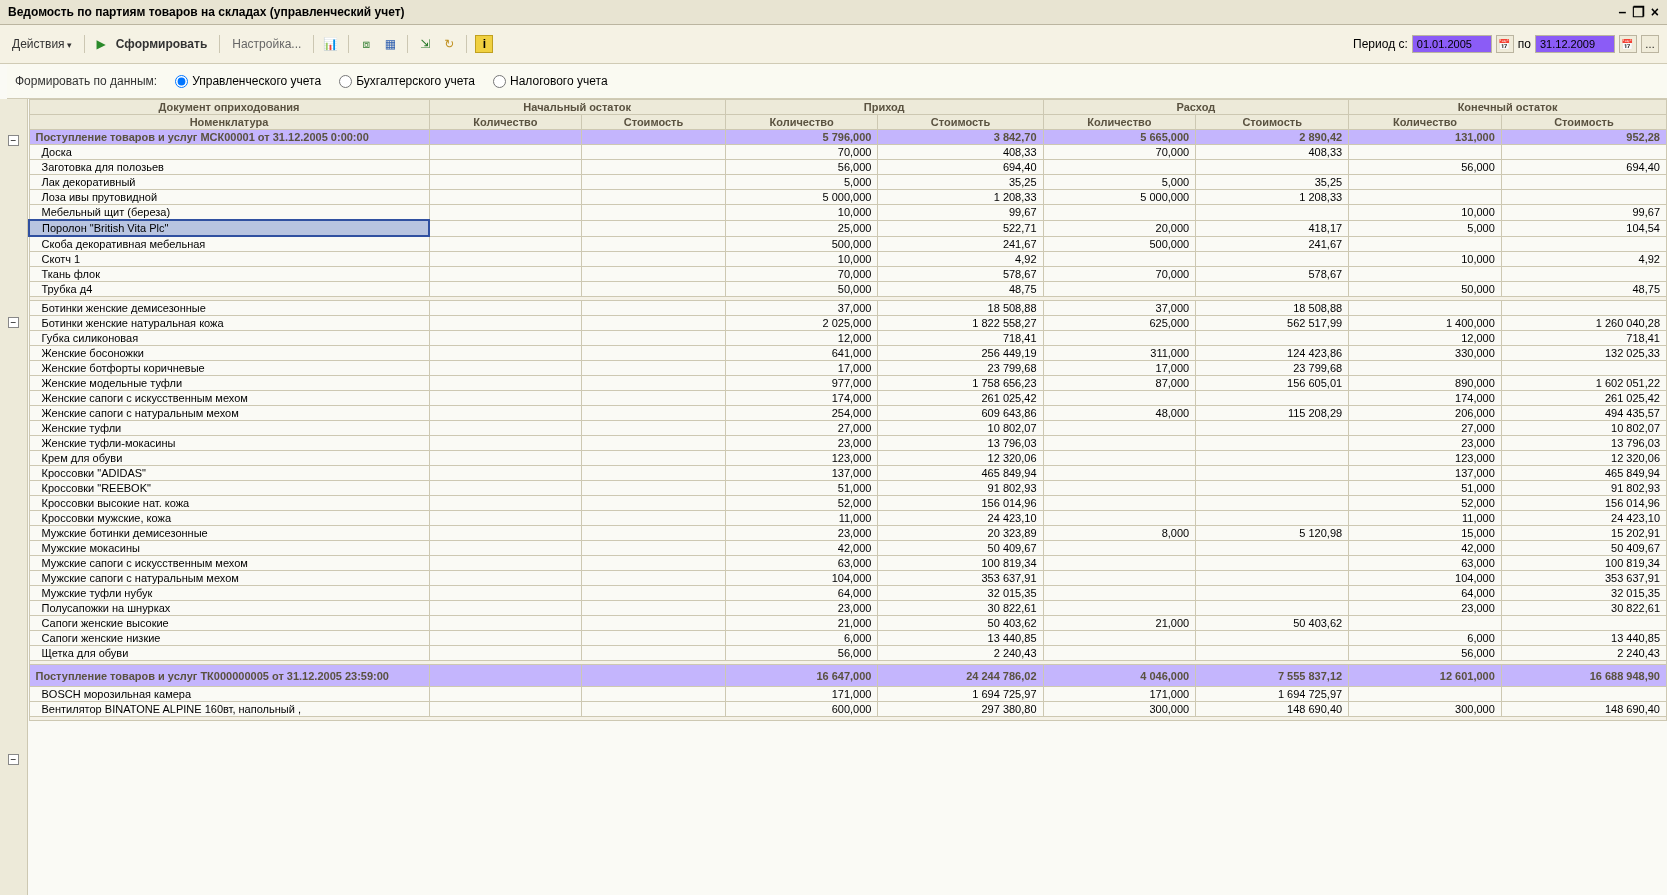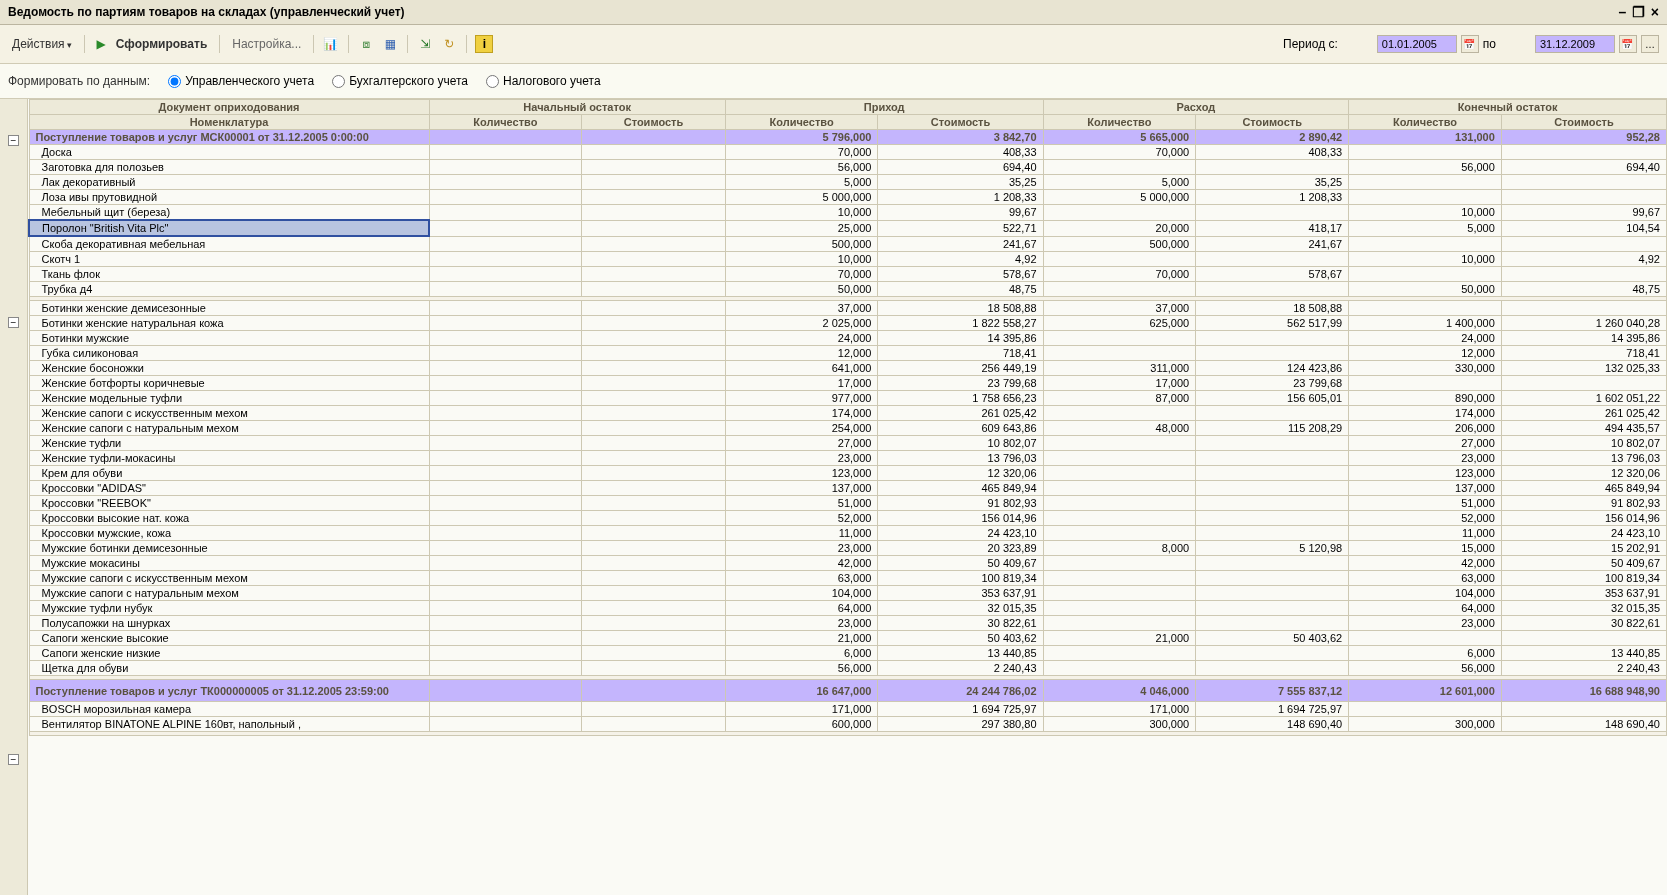--- a/index.html
+++ b/index.html
@@ -9,23 +9,23 @@
 .window-controls span { cursor: pointer; font-size: 14px; font-weight: bold; }
 .toolbar { background: #f5f2e4; border-bottom: 1px solid #d0cbb5; padding: 10px 8px; display: flex; align-items: center; gap: 6px; font-size: 12px; }
 .actions-btn { color: #333; cursor: pointer; padding: 2px 4px; }
 .actions-btn::after { content: " ▾"; font-size: 9px; }
 .play-icon { color: #2a8a2a; font-size: 12px; margin-left: 4px; }
 .form-btn { font-weight: bold; color: #333; cursor: pointer; padding: 2px 4px; }
 .settings-btn { color: #666; cursor: pointer; padding: 2px 4px; }
 .toolbar-sep { width: 1px; height: 18px; background: #ccc7b2; margin: 0 2px; }
 .tb-icon { width: 18px; height: 18px; display: inline-flex; align-items: center; justify-content: center; cursor: pointer; font-size: 12px; }
 .toolbar-right { margin-left: auto; display: flex; align-items: center; gap: 4px; }
-.date-input { border: 1px solid #bbb5a0; background: #c4b5fd; padding: 2px 4px; font-size: 11px; width: 80px; margin-left: 35px; }
+.date-input { border: 1px solid #bbb5a0; background: #8b5cf6; padding: 2px 4px; font-size: 11px; width: 80px; }
 .cal-btn { width: 18px; height: 18px; border: 1px solid #bbb5a0; background: #f0ecda; cursor: pointer; font-size: 10px; display: inline-flex; align-items: center; justify-content: center; }
-.filter-bar { background: #fafaf2; padding: 10px 8px; border-bottom: 1px solid #d0cbb5; display: flex; align-items: center; gap: 18px; font-size: 12px; }
+.filter-bar { background: #fafaf2; padding: 10px 8px; border-bottom: 1px solid #d0cbb5; display: flex; align-items: center; gap: 18px; font-size: 12px; margin-left: 7px; }
 .filter-label { color: #333; }
 .radio-opt { display: flex; align-items: center; gap: 4px; cursor: pointer; }
 .radio-opt input { margin: 0; }
 .report-area { display: flex; height: calc(100vh - 92px); overflow: auto; }
 .gutter { width: 28px; background: #edead9; border-right: 1px solid #cdc8b2; flex-shrink: 0; position: relative; }
 .collapse-btn { position: absolute; left: 8px; font-size: 10px; border: 1px solid #888; width: 11px; height: 11px; line-height: 9px; text-align: center; background: #fff; cursor: pointer; }
 .report-table { border-collapse: collapse; width: 100%; }
 .report-table th, .report-table td { border: 1px solid #cdc8b2; padding: 1px 6px; font-size: 11px; white-space: nowrap; height: 15px; }
 .report-table th { background: #edead9; font-weight: bold; text-align: center; color: #5a5240; }
 .hdr-left { text-align: center; width: 400px; }
@@ -263,31 +263,20 @@
             <td class="num"></td>
             <td class="num"></td>
             <td class="num">2 025,000</td>
             <td class="num">1 822 558,27</td>
             <td class="num">625,000</td>
             <td class="num">562 517,99</td>
             <td class="num">1 400,000</td>
             <td class="num">1 260 040,28</td>
           </tr>
           <tr>
-            <td class="item-name">Ботинки мужские</td>
-            <td class="num"></td>
-            <td class="num"></td>
-            <td class="num">24,000</td>
-            <td class="num">14 395,86</td>
-            <td class="num"></td>
-            <td class="num"></td>
-            <td class="num">24,000</td>
-            <td class="num">14 395,86</td>
-          </tr>
-          <tr>
             <td class="item-name">Губка силиконовая</td>
             <td class="num"></td>
             <td class="num"></td>
             <td class="num">12,000</td>
             <td class="num">718,41</td>
             <td class="num"></td>
             <td class="num"></td>
             <td class="num">12,000</td>
             <td class="num">718,41</td>
           </tr>

